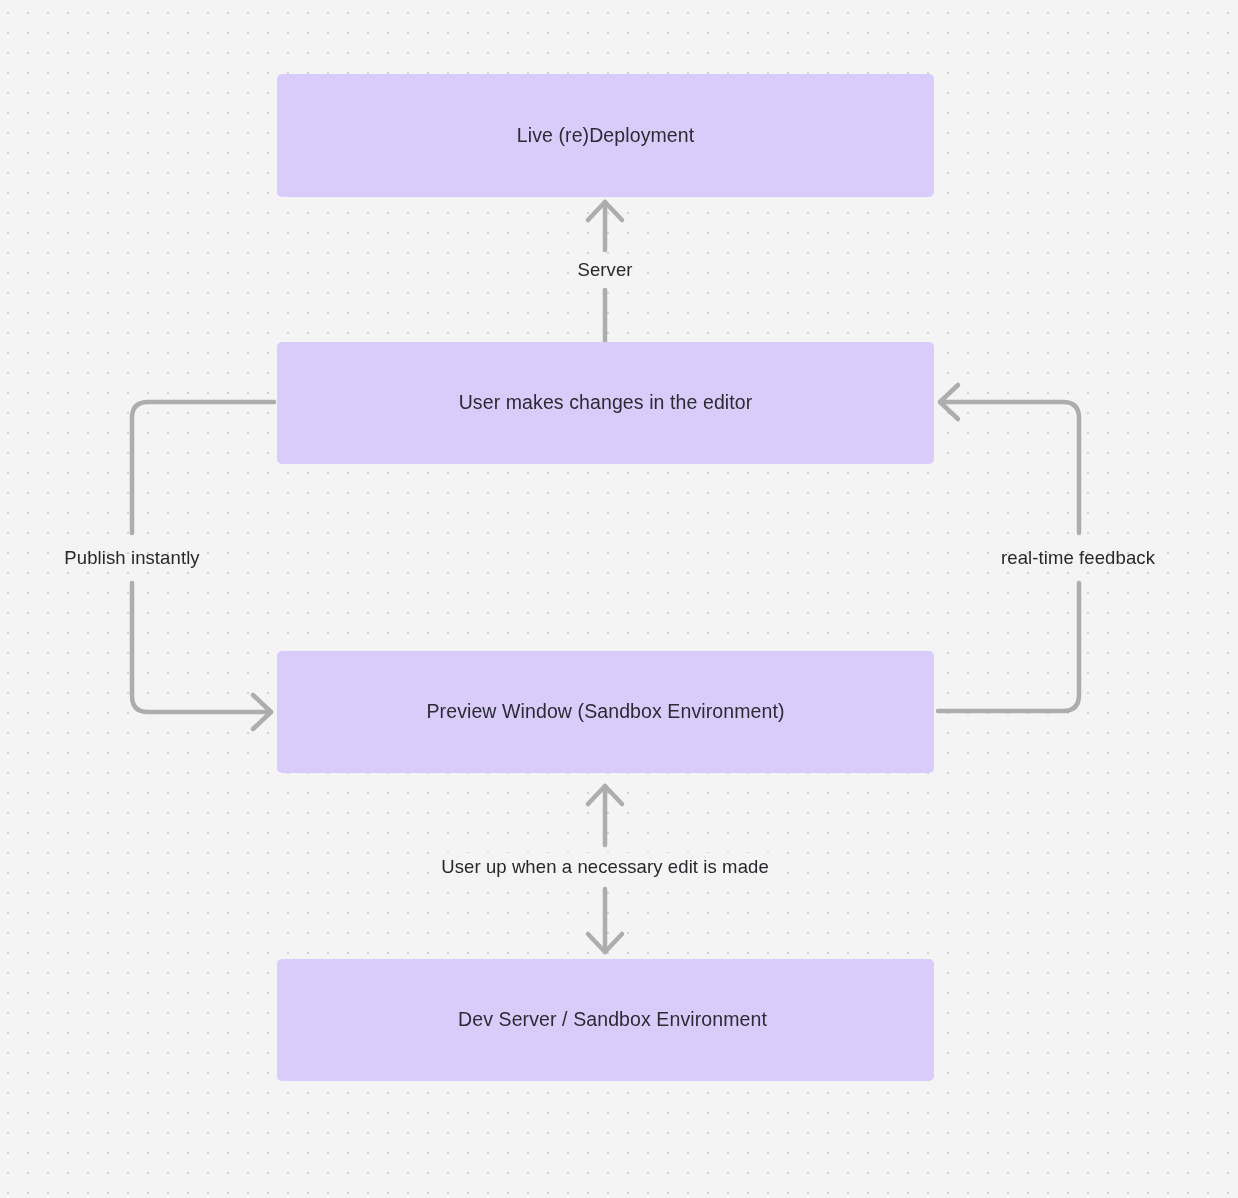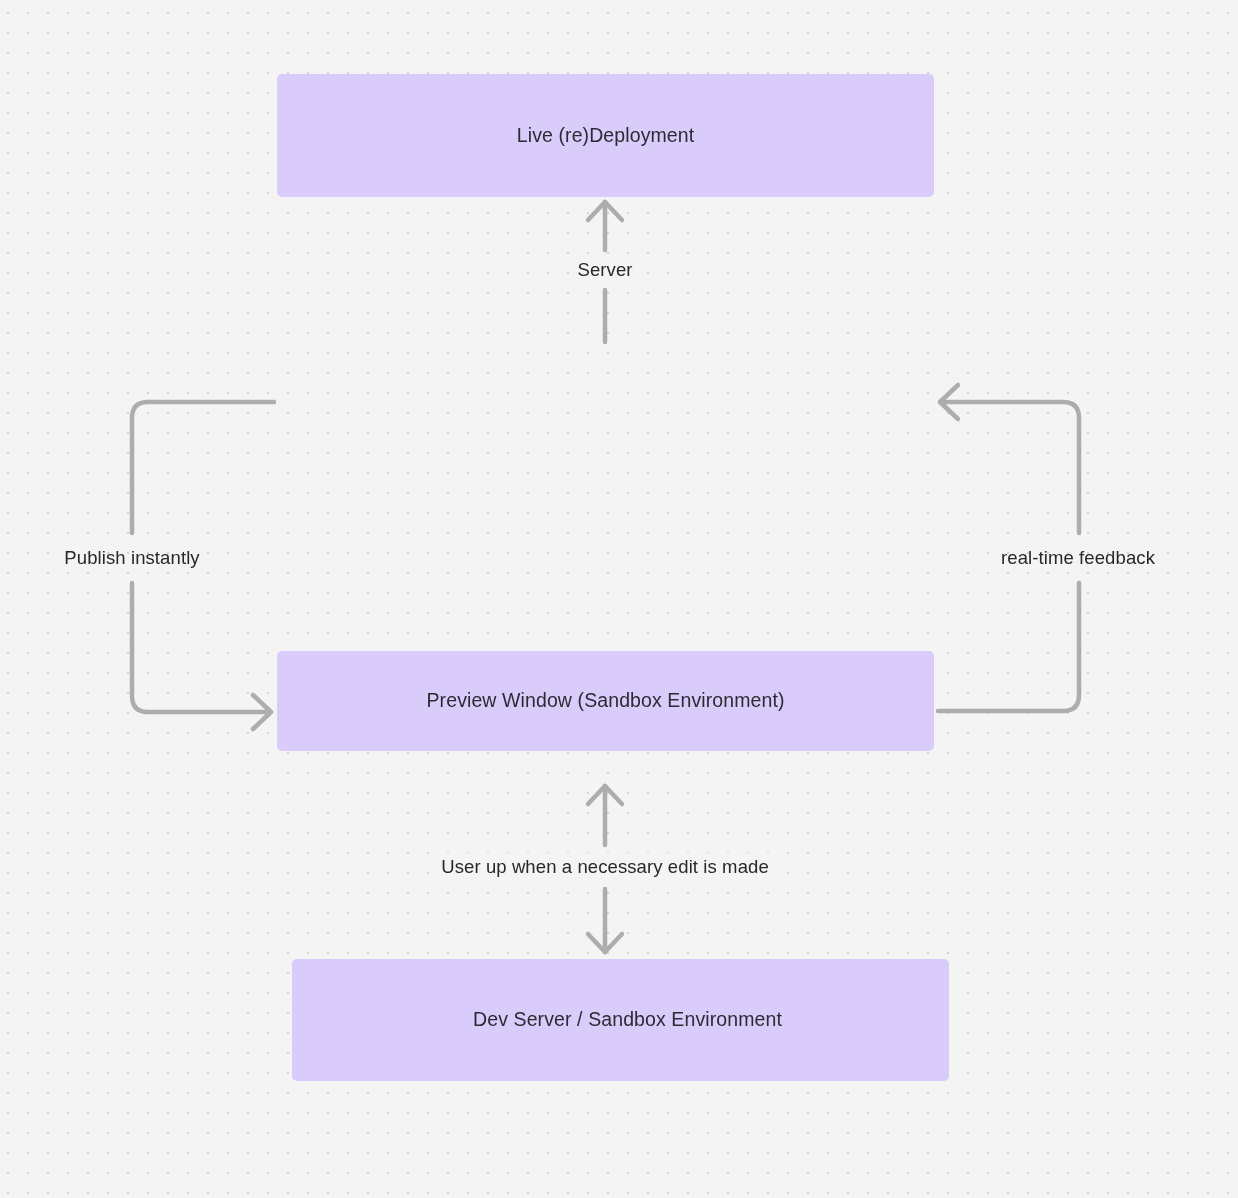--- a/index.html
+++ b/index.html
@@ -85,26 +85,29 @@
       <path d="M 605 889 L 605 952"></path>
       <path d="M 588 934 L 605 952 L 622 934"></path>
 
     </g>
   </svg>
 
   <div class="node" style="left:277px; top:74px; width:657px; height:123px;">
     <span class="node-label">Live (re)Deployment</span>
   </div>
 
+  <div class="node" style="left:277px; top:342px; width:657px; height:122px;">
+    <span class="node-label">User makes changes in the editor</span>
+  </div>
 
-  <div class="node" style="left:277px; top:651px; width:657px; height:100px;">
+  <div class="node" style="left:277px; top:651px; width:657px; height:122px;">
     <span class="node-label">Preview Window (Sandbox Environment)</span>
   </div>
 
-  <div class="node" style="left:292px; top:959px; width:657px; height:122px;padding-left:14px;">
+  <div class="node" style="left:277px; top:959px; width:657px; height:122px;padding-left:14px;">
     <span class="node-label">Dev Server / Sandbox Environment</span>
   </div>
 
   <div class="edge-label boxed" style="left:605px; top:270px;">Server</div>
 
   <div class="edge-label" style="left:132px; top:558px;">Publish instantly</div>
 
   <div class="edge-label" style="left:1078px; top:558px;">real-time feedback</div>
 
   <div class="edge-label boxed" style="left:605px; top:867px;">User up when a necessary edit is made</div>

